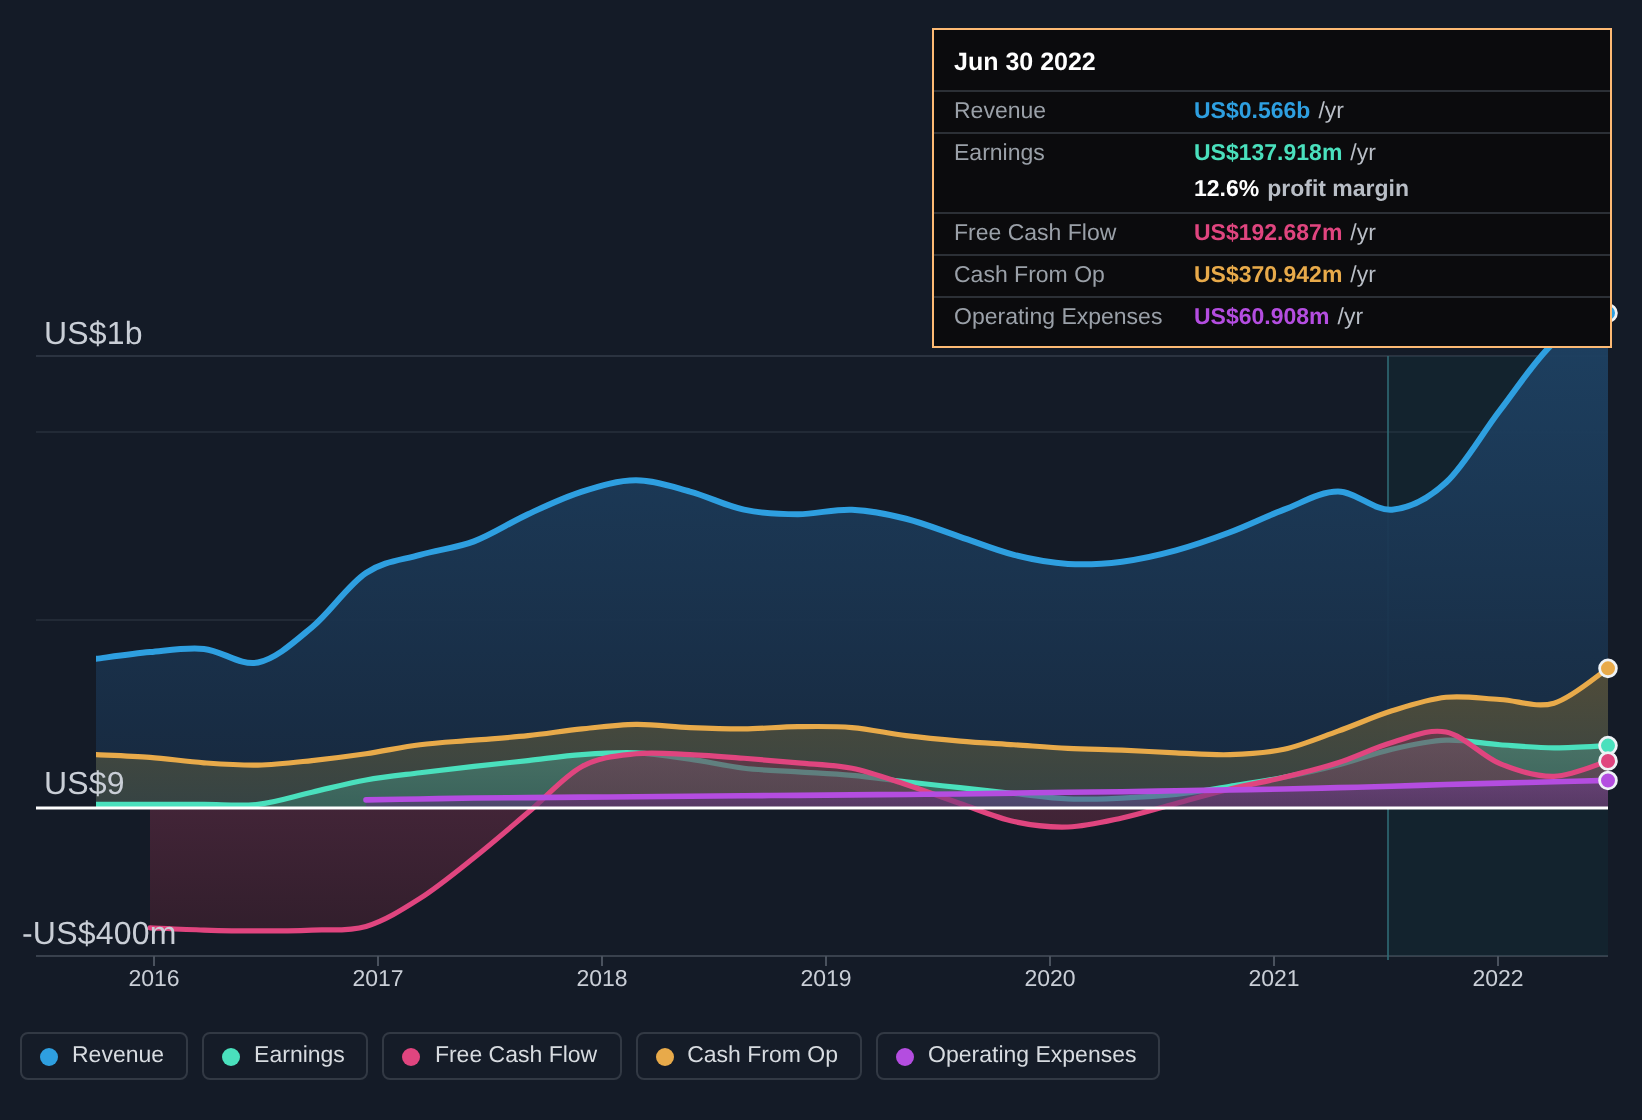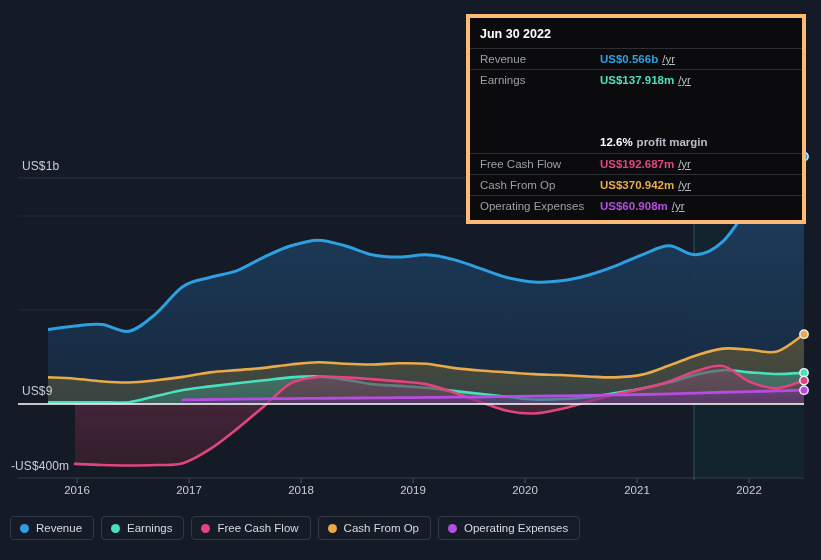--- a/index.html
+++ b/index.html
@@ -12,21 +12,21 @@
     position:relative;
   }
   #chart-root { position:absolute; inset:0; width:821px; height:560px; }
 
   
   .plot { position:absolute; left:0; top:0; width:821px; height:510px; }
 
   
   .axis-label {
     position:absolute;
-    font-size:12px;
+    font-size:16px;
     color:#c9ced6;
     white-space:nowrap;
     letter-spacing:.1px;
   }
   .y-lab-top   { left:22px; top:159px; }
   .y-lab-zero  { left:22px; top:384px; }
   .y-lab-neg   { left:11px; top:459px; }
 
   .x-labels {
     position:absolute; left:0; top:484px; width:715px; height:22px;
@@ -37,40 +37,40 @@
     font-size:11.5px;
     color:#c9ced6;
   }
 
   
   .tooltip {
     position:absolute;
     left:466px; top:14px;
     width:340px;
     background:#0b0b0d;
-    border:4px solid #fdba74;
+    border:1px solid #fdba74;
     padding:6px 0 4px 0;
     font-size:11.5px;
   }
   .tt-title {
     color:#ffffff;
     font-weight:bold;
     font-size:12.5px;
     padding:3px 10px 7px 10px;
   }
   .tt-row {
     display:flex;
     align-items:center;
     padding:4px 10px;
     border-top:1px solid #2c3036;
   }
-  .tt-row.sub { border-top:none; padding-top:2px; padding-bottom:5px;margin-top:44px; }
+  .tt-row.sub { border-top:none; padding-top:2px; padding-bottom:5px; }
   .tt-key { color:#9aa0a8; width:120px; flex:none; }
   .tt-val { font-weight:bold; }
-  .tt-unit { color:#b9bec6; font-weight:normal; margin-left:4px;text-decoration:underline; }
+  .tt-unit { color:#b9bec6; font-weight:normal; margin-left:4px; }
   .tt-sub-strong { color:#ffffff; font-weight:bold; }
   .tt-sub-text { color:#b9bec6; margin-left:4px;font-weight:bold; }
 
   
   .legend {
     position:absolute;
     left:10px; top:516px;
     display:flex;
     gap:7px;
   }

